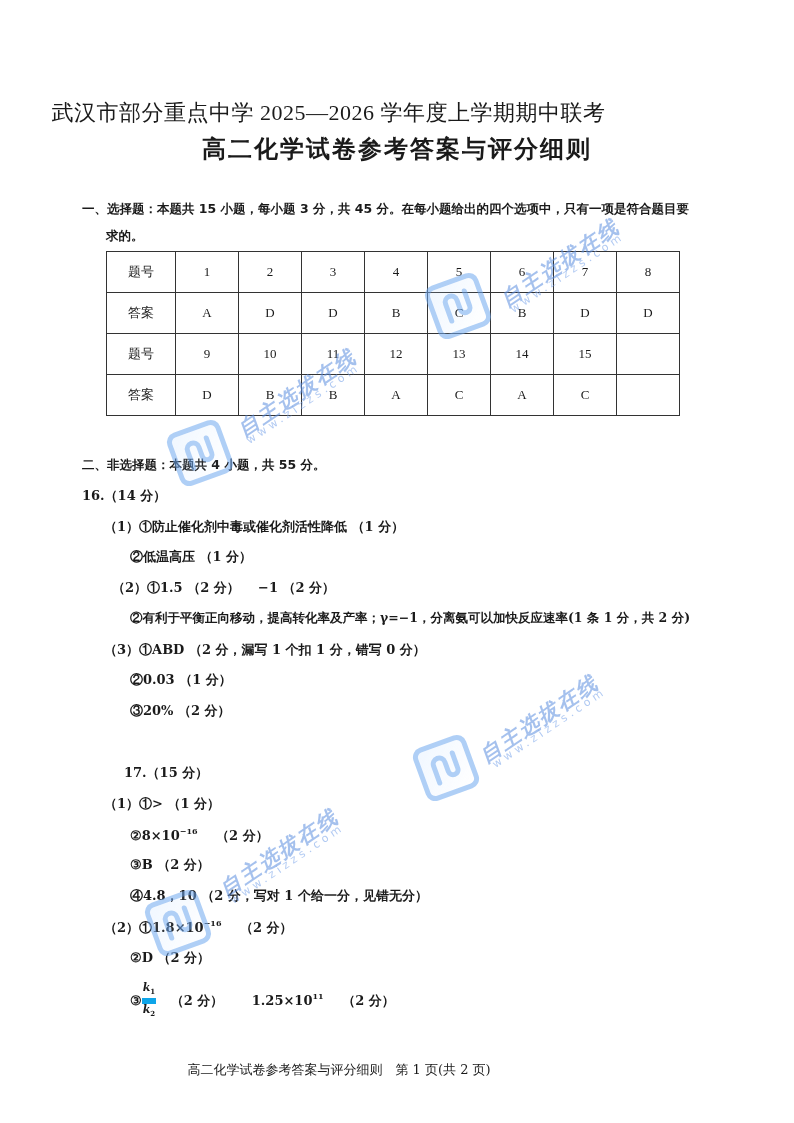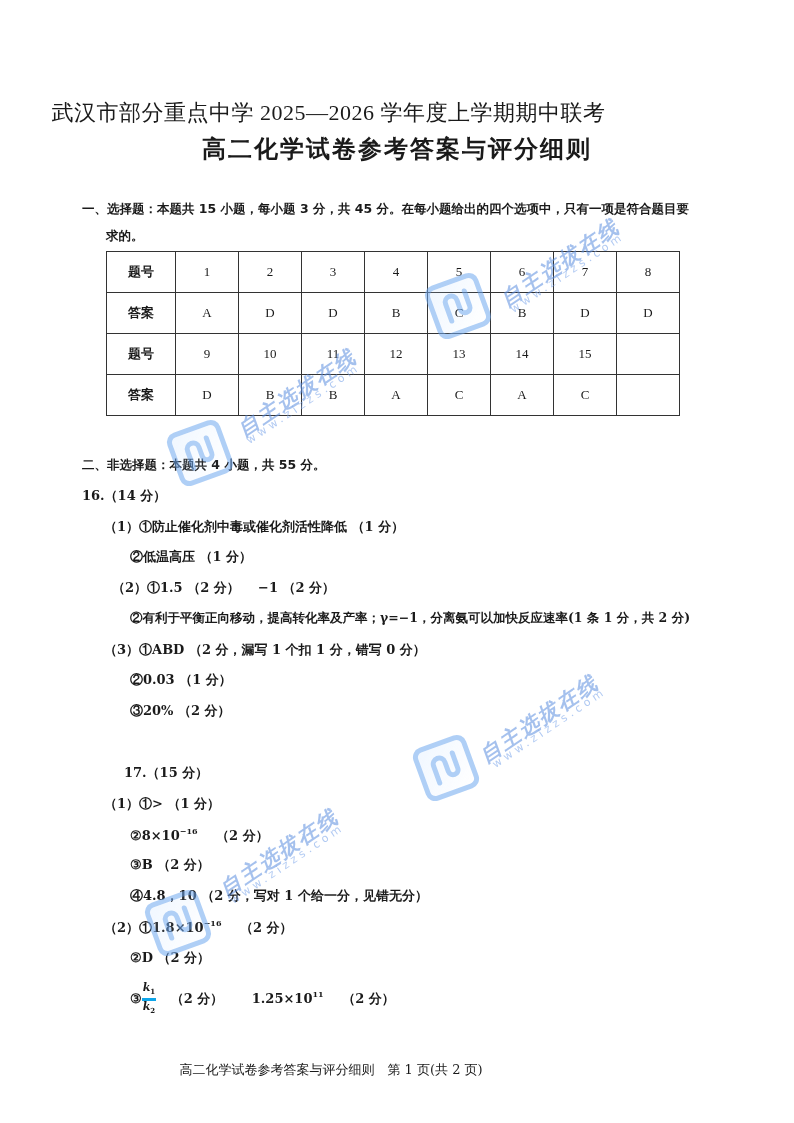--- a/index.html
+++ b/index.html
@@ -29,29 +29,29 @@
       border-collapse: collapse; table-layout: fixed;
       width: 574px;
     }
     table.answers td {
       border: 1.3px solid #333; height: 40px; text-align: center;
       font-size: 13px; font-family: "Liberation Serif", "DejaVu Serif", serif;
       padding: 0;
     }
     table.answers td.hdr {
       font-family: "DejaVu Sans", "Liberation Sans", sans-serif;
-      font-weight: bold; font-size: 13px; width: 68px;
+      font-weight: normal; font-size: 13px; width: 68px;
     }
     sup { font-size: 8px; vertical-align: 6px; }
     .frac { display: inline-block; vertical-align: middle; text-align: center; font-style: italic; font-size: 11px; line-height: 12px; }
-    .frac .num { display: block; border-bottom: 3px solid #0ea5e9; padding: 0 1px; }
+    .frac .num { display: block; border-bottom: 6px solid #0ea5e9; padding: 0 1px; }
     .frac .den { display: block; }
     .frac sub { font-size: 7px; font-style: normal; }
     .footer {
-      left: 8px; width: 646px; top: 1061px; text-align: center; font-size: 13px;
+      left: 16px; width: 646px; top: 1061px; text-align: center; font-size: 13px;
     }
     
     .wm { position: absolute; pointer-events: none; }
     .wm-logo {
       width: 46px; height: 46px; border: 5px solid #6fa8ef; border-radius: 10px;
       transform: rotate(-20deg); opacity: 0.55;
       background: linear-gradient(135deg, rgba(180,215,255,0.35), rgba(255,255,255,0));
     }
     .wm-logo svg { position: absolute; left: 6px; top: 5px; }
     .wm-text {

